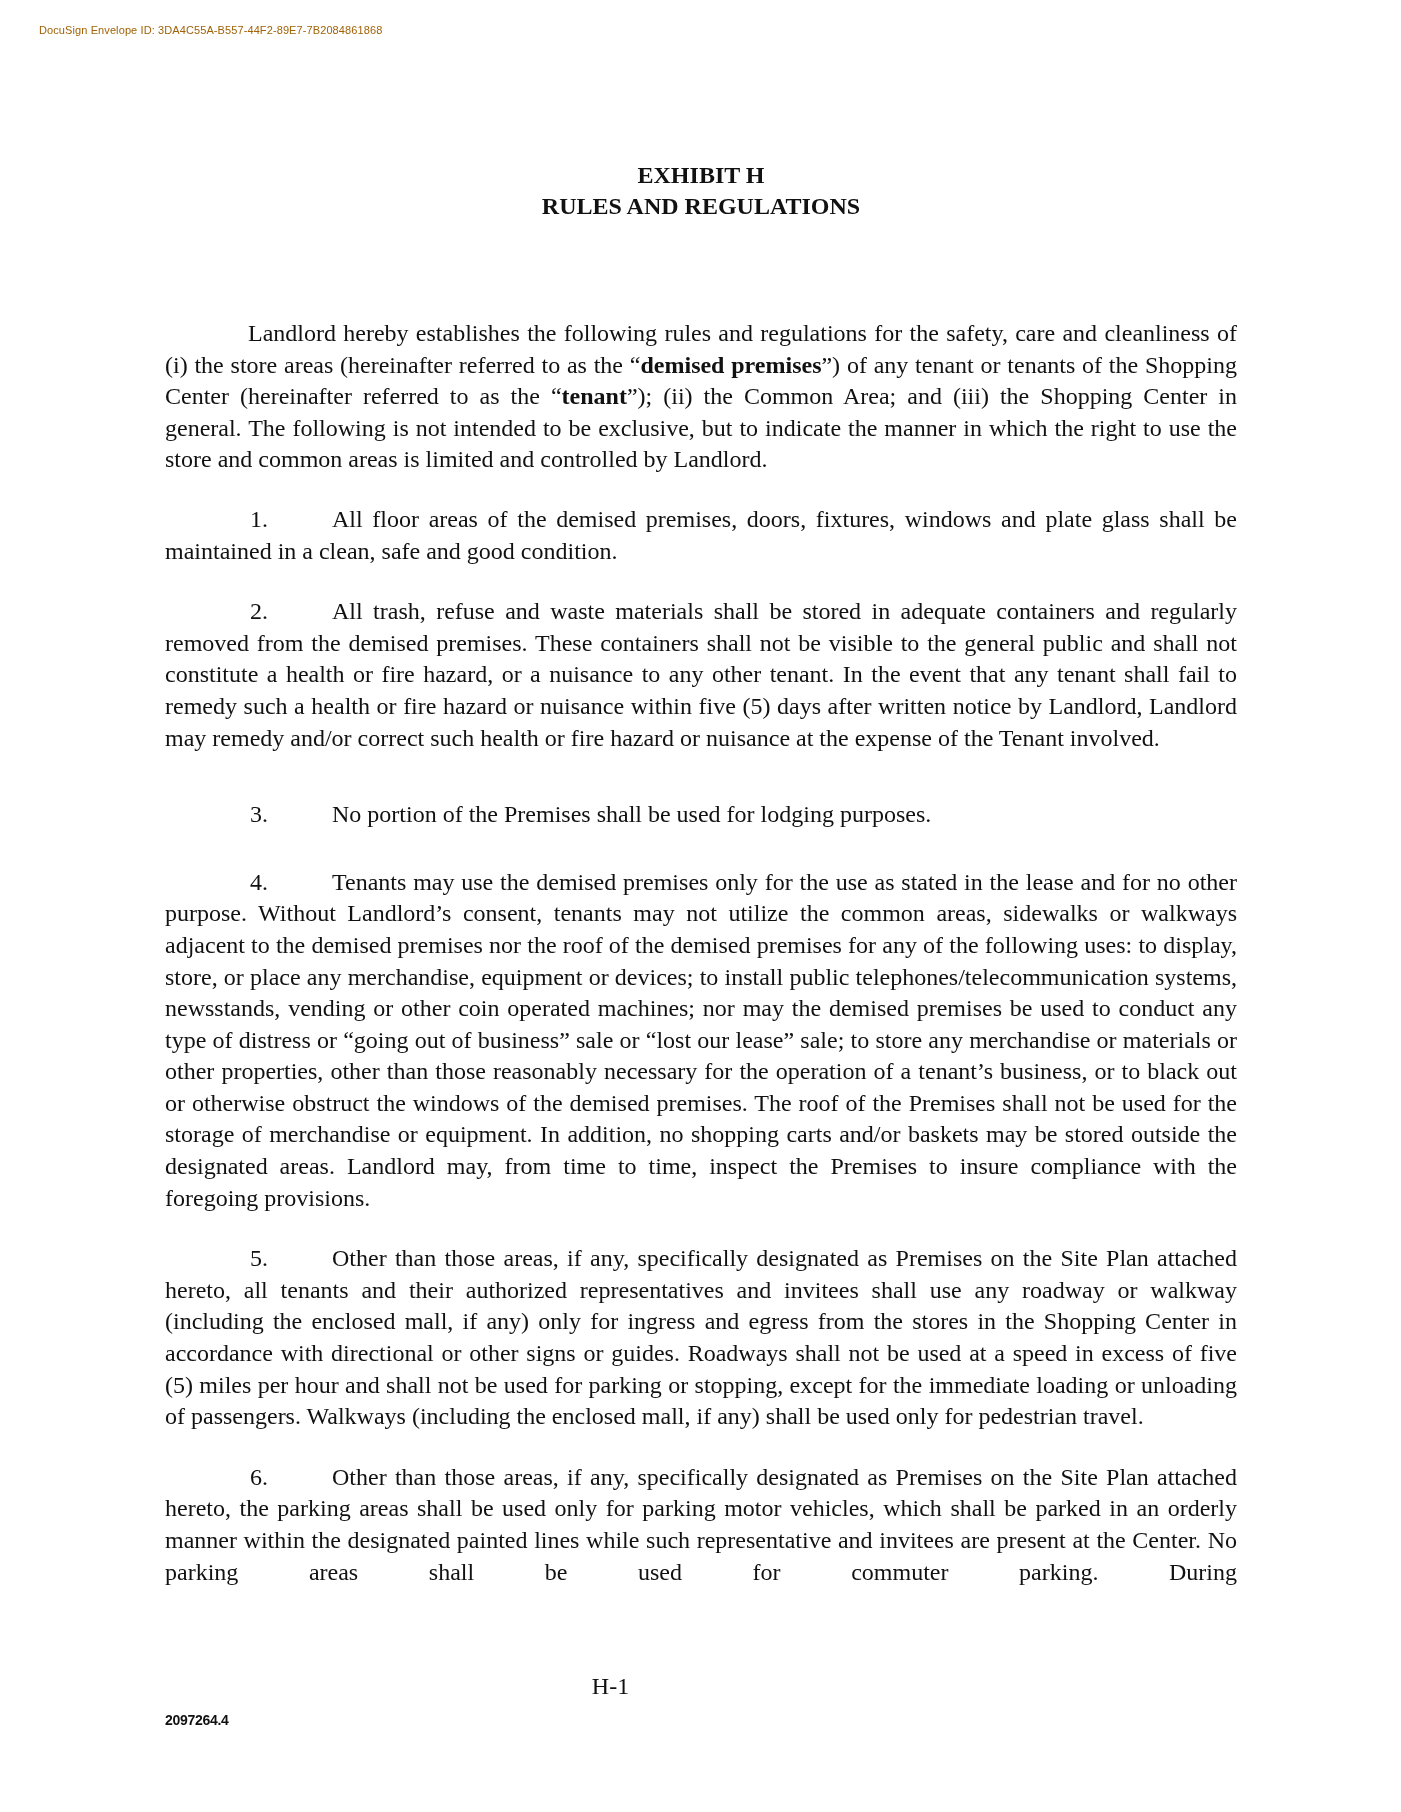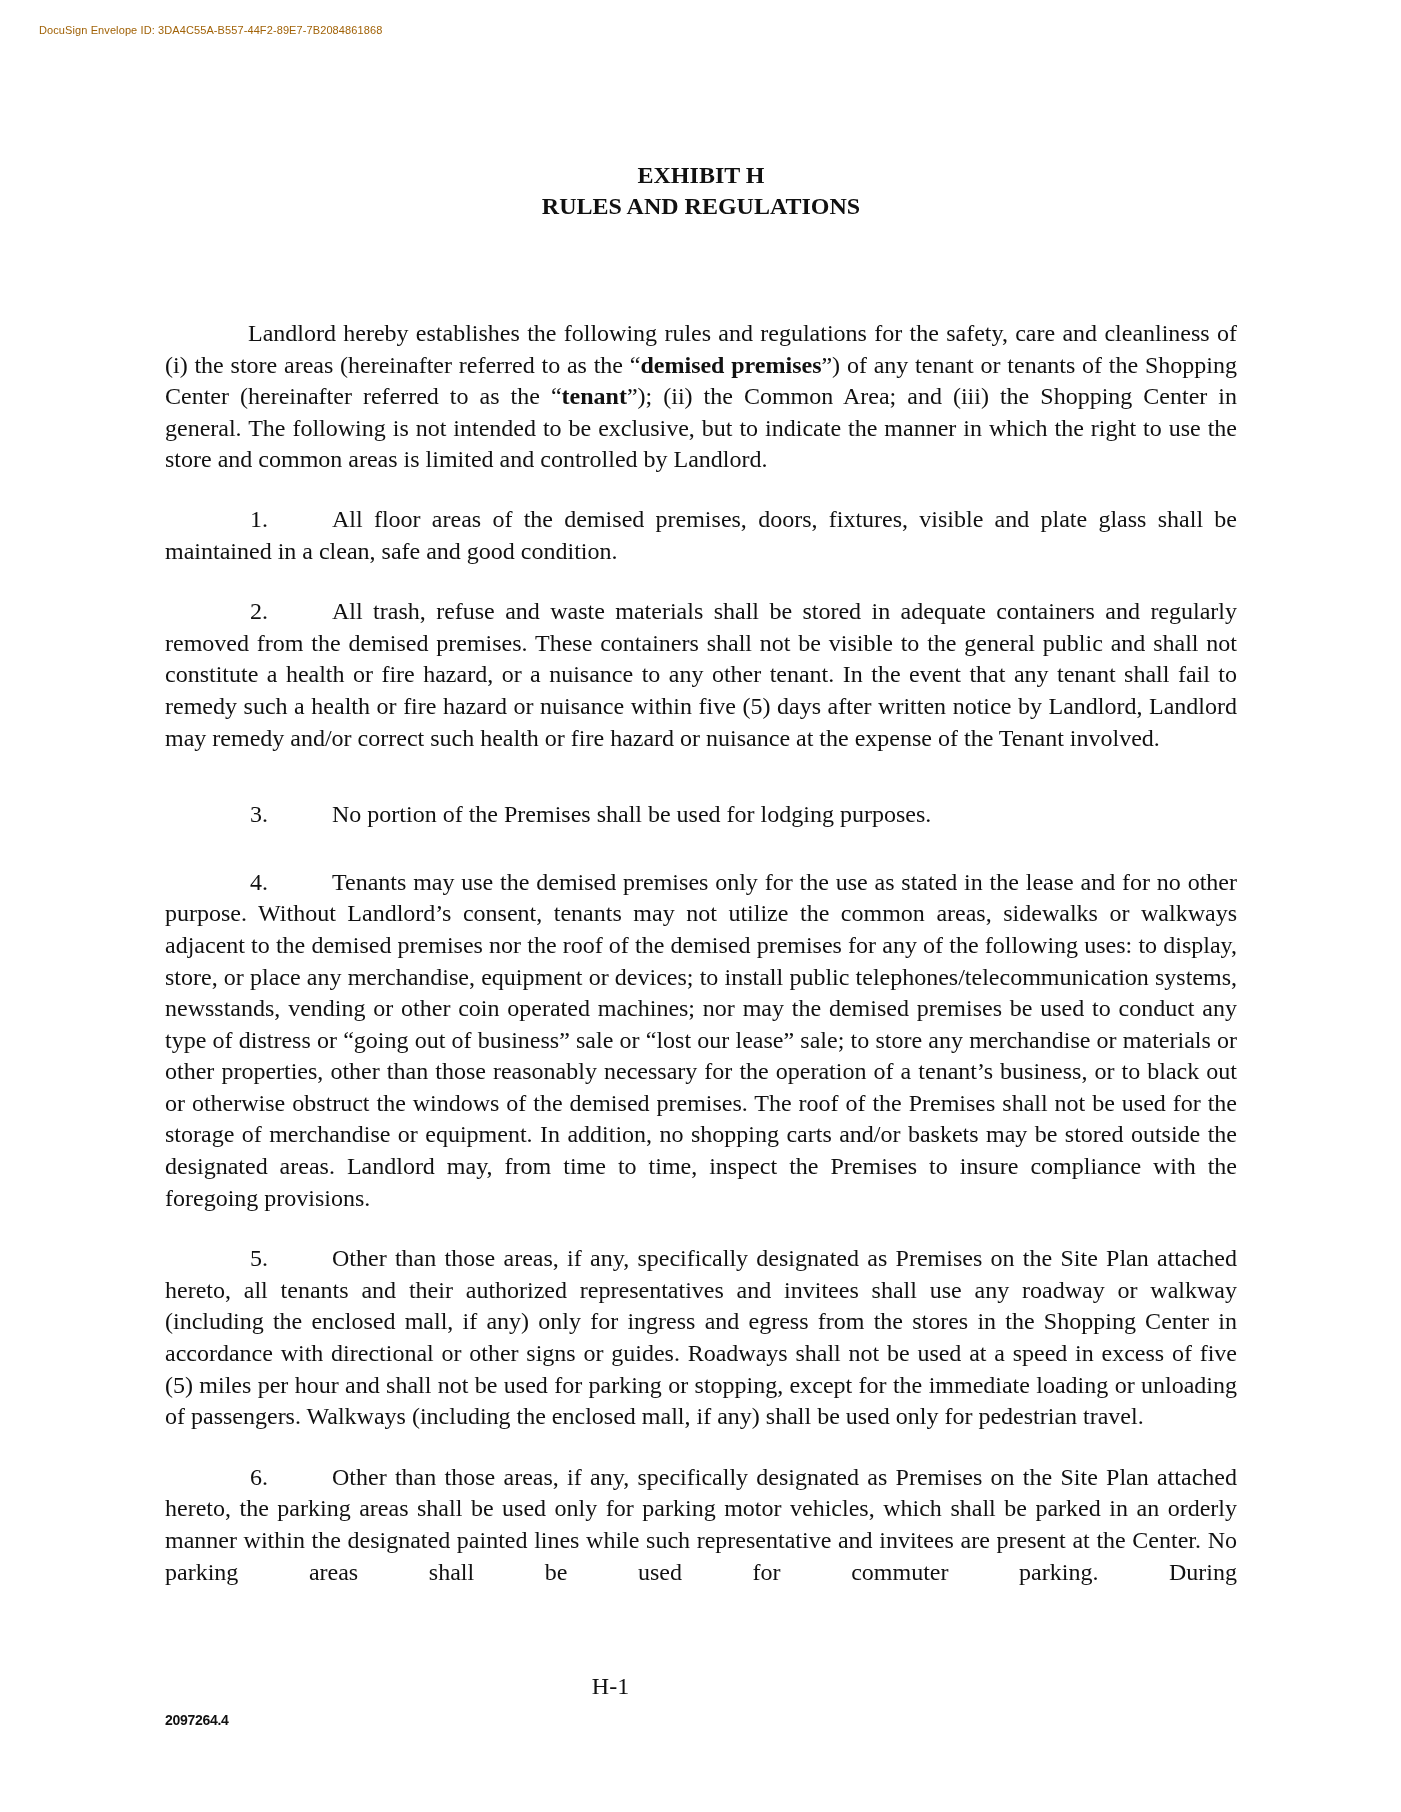--- a/index.html
+++ b/index.html
@@ -22,21 +22,21 @@
 
 <div class="page">
   <p class="title">EXHIBIT H</p>
   <p class="title">RULES AND REGULATIONS</p>
 
   <p class="body-text intro" style="text-indent:83px;">
     <span>Landlord hereby establishes the following rules and regulations for the safety, care and cleanliness of (i) the store areas (hereinafter referred to as the “</span><b>demised premises</b><span>”) of any tenant or tenants of the Shopping Center (hereinafter referred to as the “</span><b>tenant</b><span>”); (ii) the Common Area; and (iii) the Shopping Center in general.  The following is not intended to be exclusive, but to indicate the manner in which the right to use the store and common areas is limited and controlled by Landlord.</span>
   </p>
 
   <p class="body-text para" style="margin-top:28px;">
-    <span class="num">1.</span><span>All floor areas of the demised premises, doors, fixtures, visible and plate glass shall be maintained in a clean, safe and good condition.</span>
+    <span class="num">1.</span><span>All floor areas of the demised premises, doors, fixtures, windows and plate glass shall be maintained in a clean, safe and good condition.</span>
   </p>
 
   <p class="body-text para" style="margin-top:29px;">
     <span class="num">2.</span><span>All trash, refuse and waste materials shall be stored in adequate containers and regularly removed from the demised premises.  These containers shall not be visible to the general public and shall not constitute a health or fire hazard, or a nuisance to any other tenant.  In the event that any tenant shall fail to remedy such a health or fire hazard or nuisance within five (5) days after written notice by Landlord, Landlord may remedy and/or correct such health or fire hazard or nuisance at the expense of the Tenant involved.</span>
   </p>
 
   <p class="body-text para" style="margin-top:45px;">
     <span class="num">3.</span><span>No portion of the Premises shall be used for lodging purposes.</span>
   </p>
 

